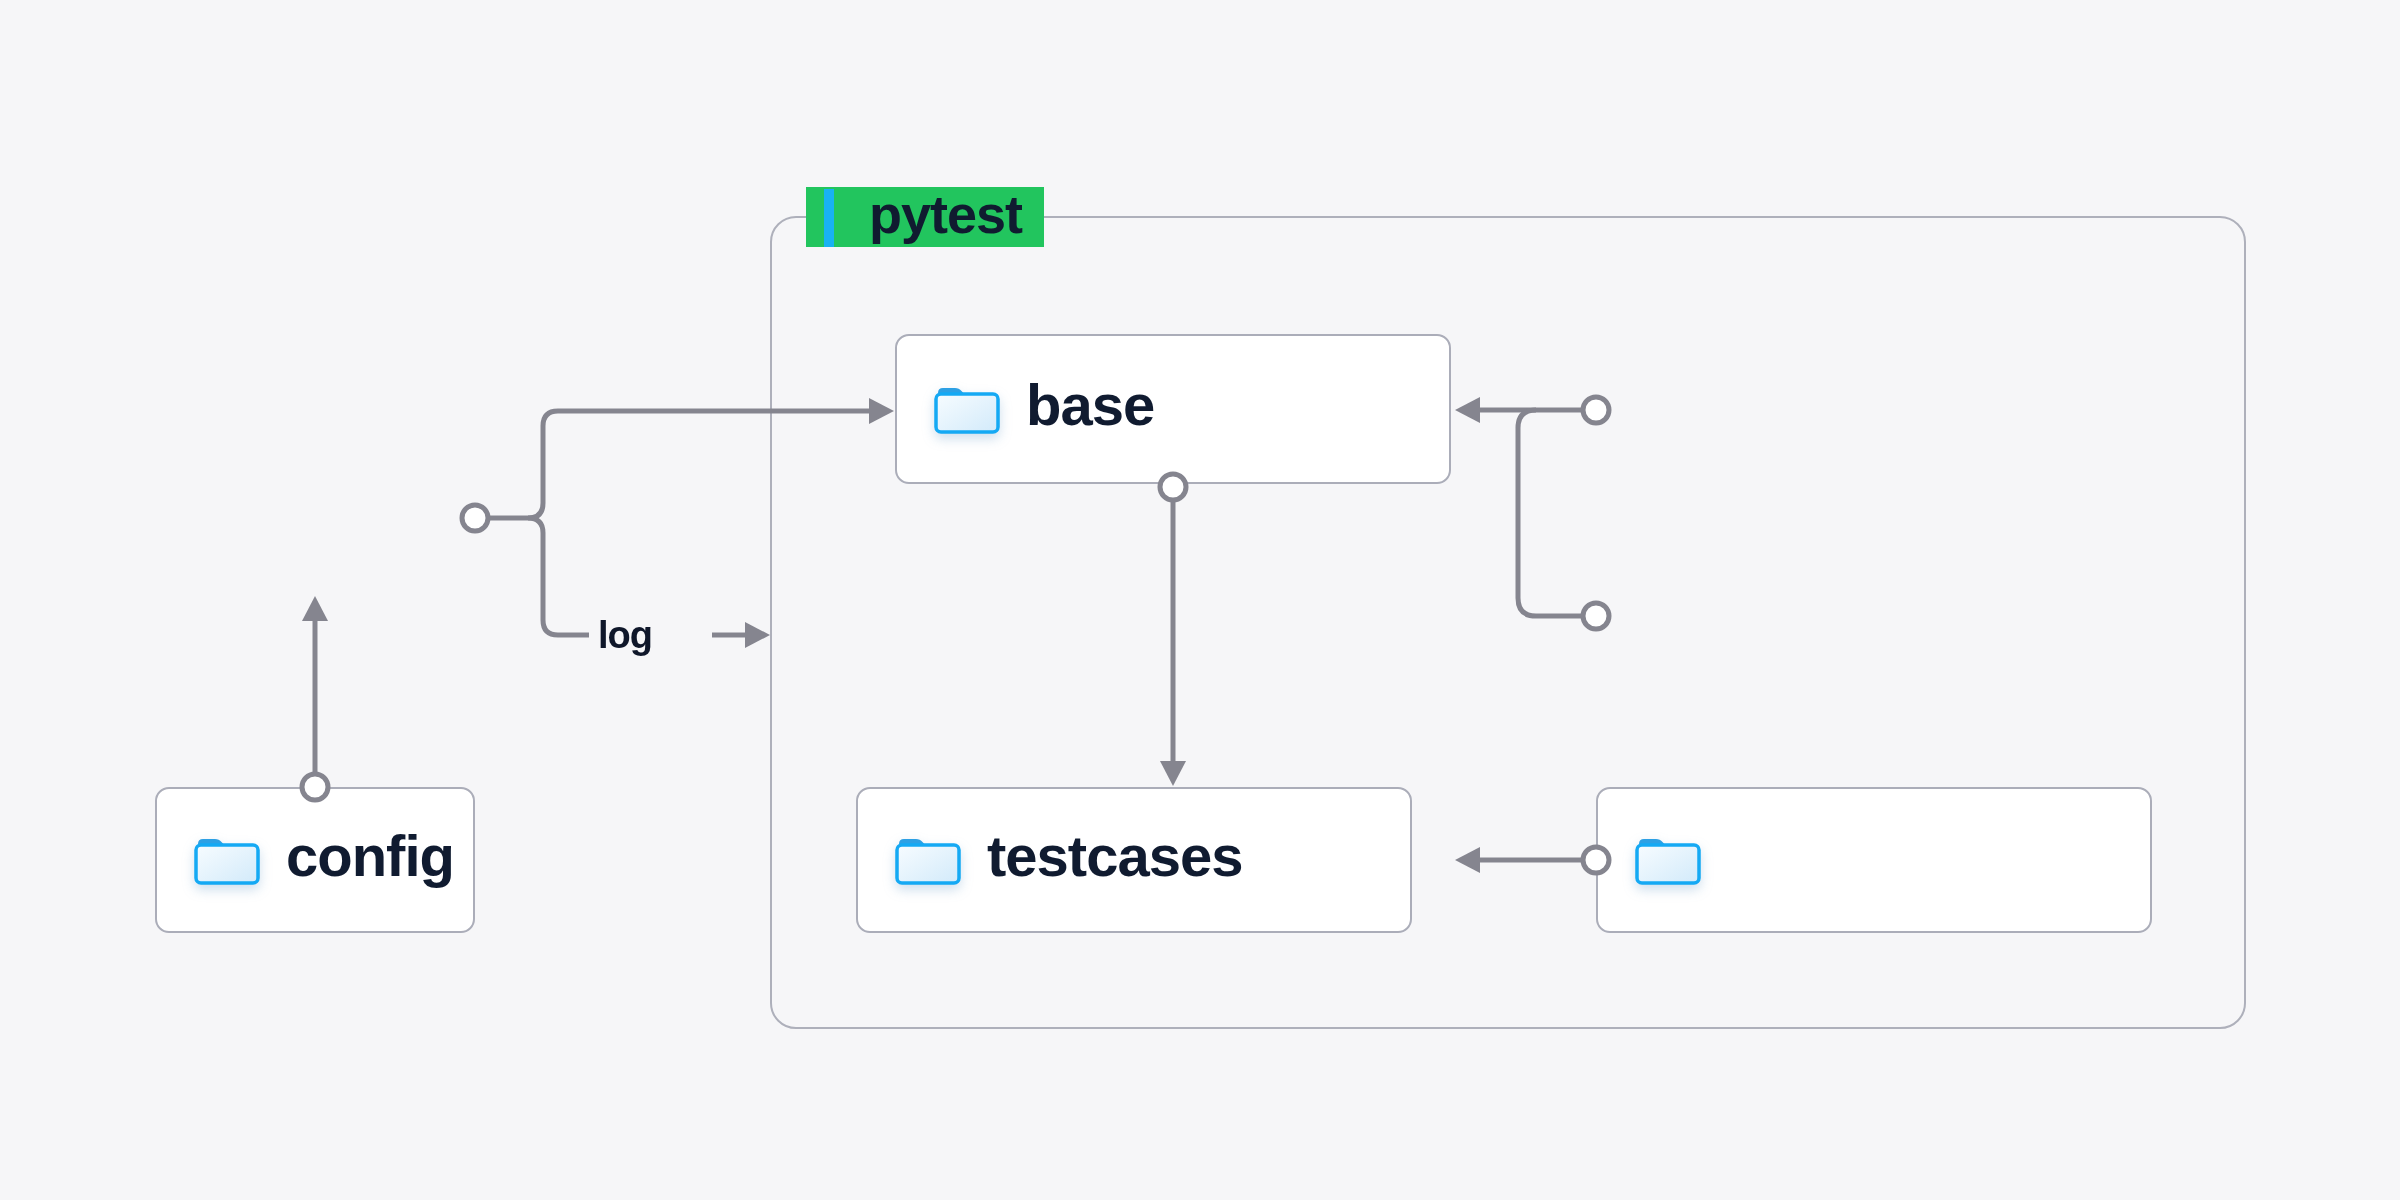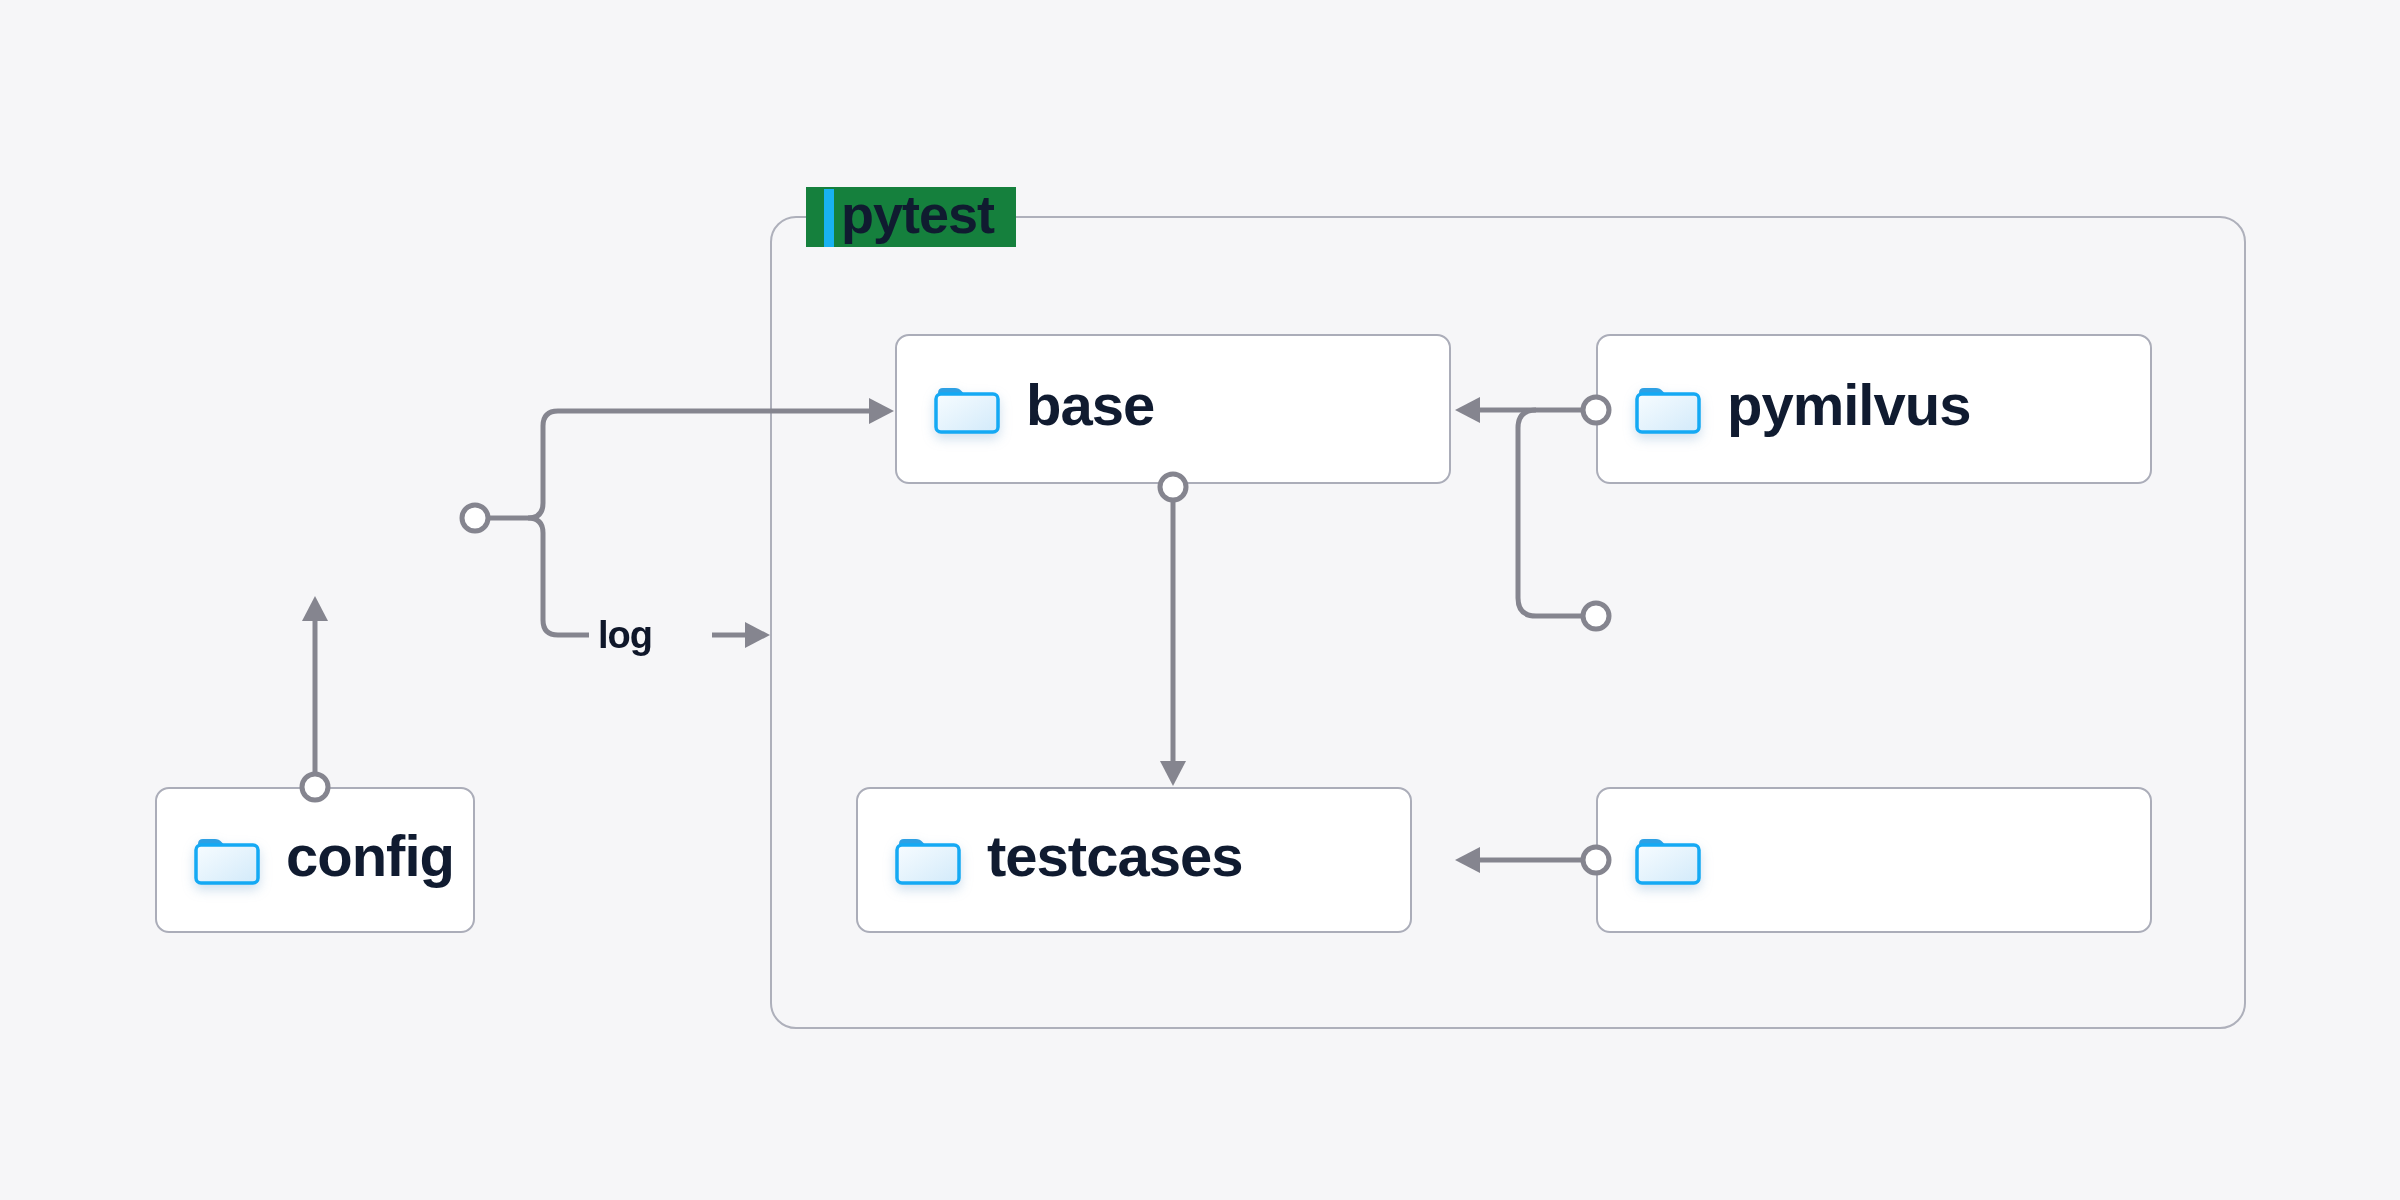--- a/index.html
+++ b/index.html
@@ -11,22 +11,22 @@
   }
   .canvas{position:relative;width:2400px;height:1200px;background:#f6f6f8;}
 
   
   .group{
     position:absolute;left:770px;top:216px;width:1476px;height:813px;
     border:2.5px solid #aeb0bb;border-radius:26px;box-sizing:border-box;
   }
   .group-label{
     position:absolute;top:-31px;left:34px;height:60px;
-    display:flex;align-items:flex-end;gap:7px;
-    background:#15803d;padding:0 22px 0 18px;
+    display:flex;align-items:flex-end;gap:35px;
+    background:#22c55e;padding:0 22px 0 18px;
   }
   .accent-bar{width:10px;height:58px;background:#18b2f2;flex:none;}
   .group-label-text{
     font-size:54px;font-weight:700;color:#101b30;letter-spacing:-1px;line-height:1;
     padding-bottom:6px;
   }
 
   
   .node{
     position:absolute;background:#ffffff;
@@ -82,26 +82,20 @@
     <span class="nlabel">config</span>
   </div>
 
   <div class="node" style="left:895px;top:334px;width:556px;height:150px">
     <svg class="folder" viewBox="0 0 66 50">
         <use href="#folder-sym"></use>
       </svg>
     <span class="nlabel">base</span>
   </div>
 
-  <div class="node" style="left:1596px;top:334px;width:556px;height:150px">
-    <svg class="folder" viewBox="0 0 66 50">
-        <use href="#folder-sym"></use>
-      </svg>
-    <span class="nlabel">pymilvus</span>
-  </div>
 
 
   <div class="node" style="left:856px;top:787px;width:556px;height:146px">
     <svg class="folder" viewBox="0 0 66 50">
         <use href="#folder-sym"></use>
       </svg>
     <span class="nlabel">testcases</span>
   </div>
 
   <div class="node" style="left:1596px;top:787px;width:556px;height:146px">

